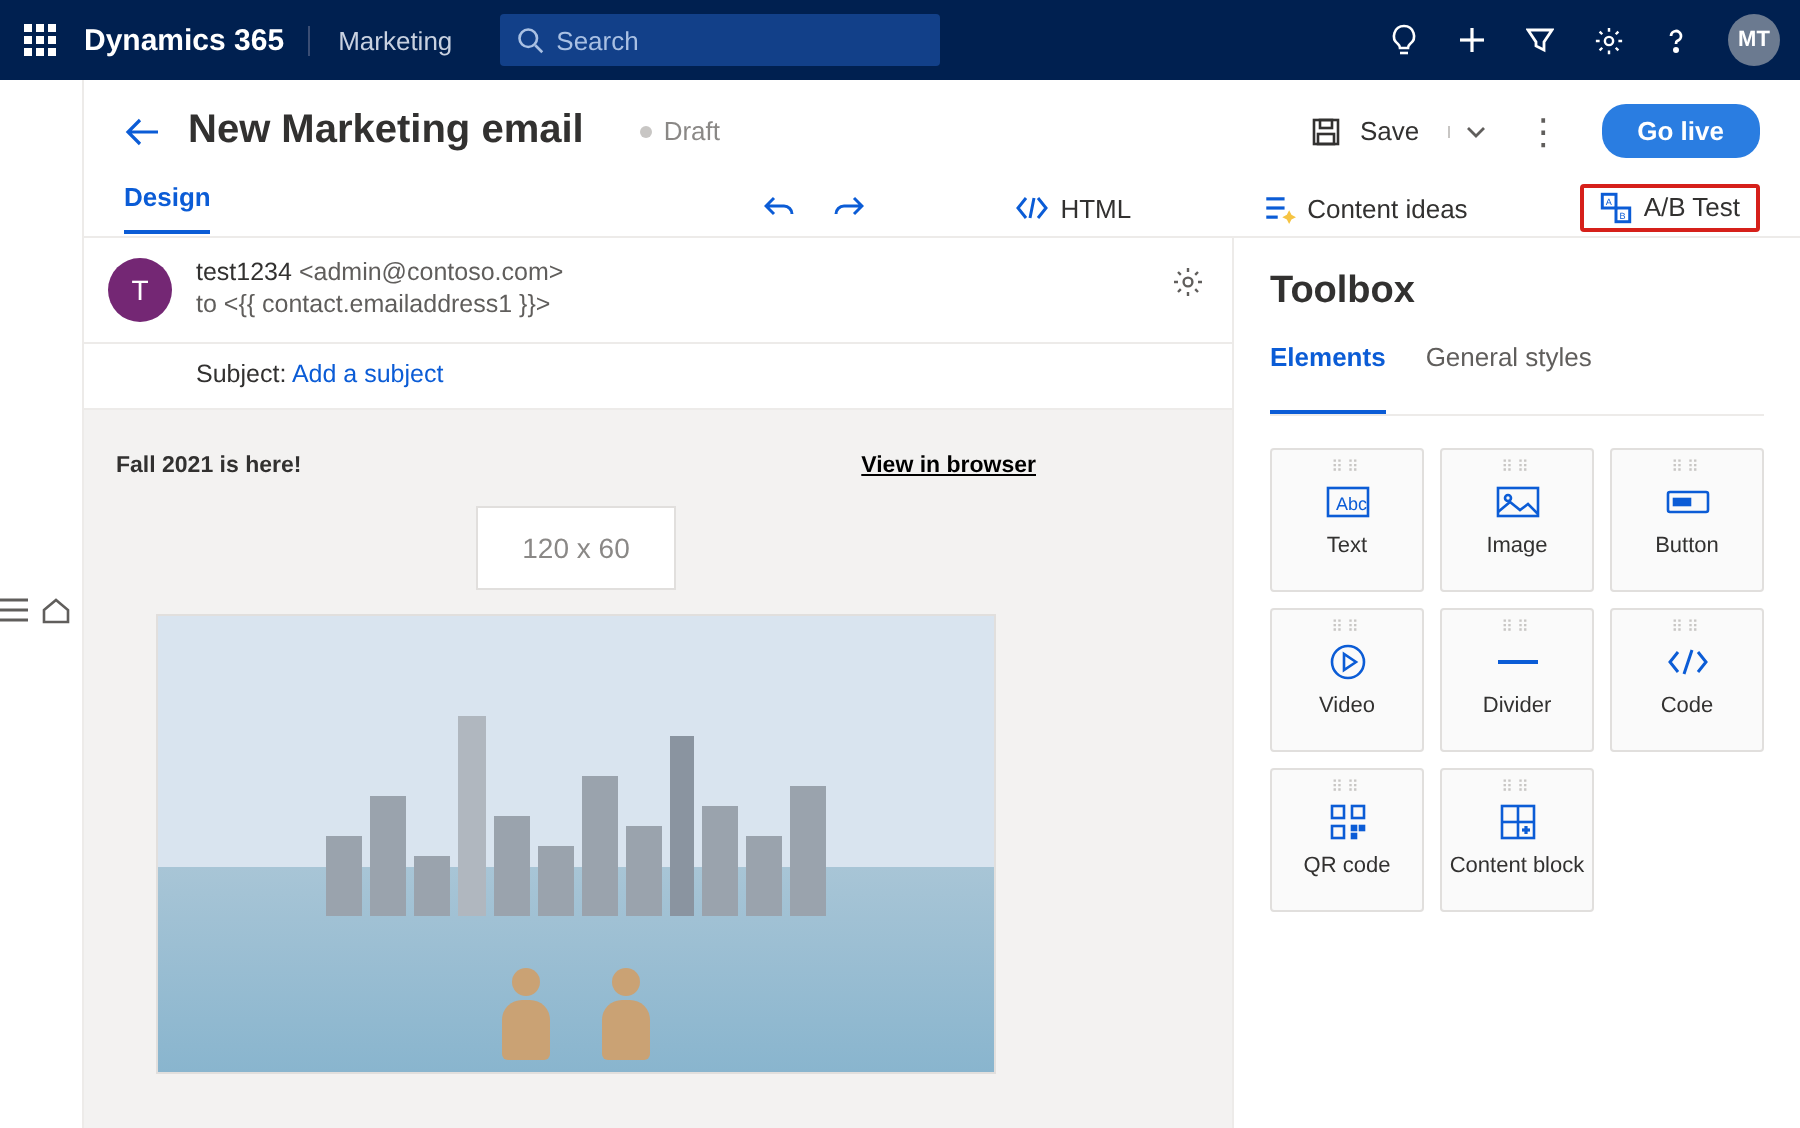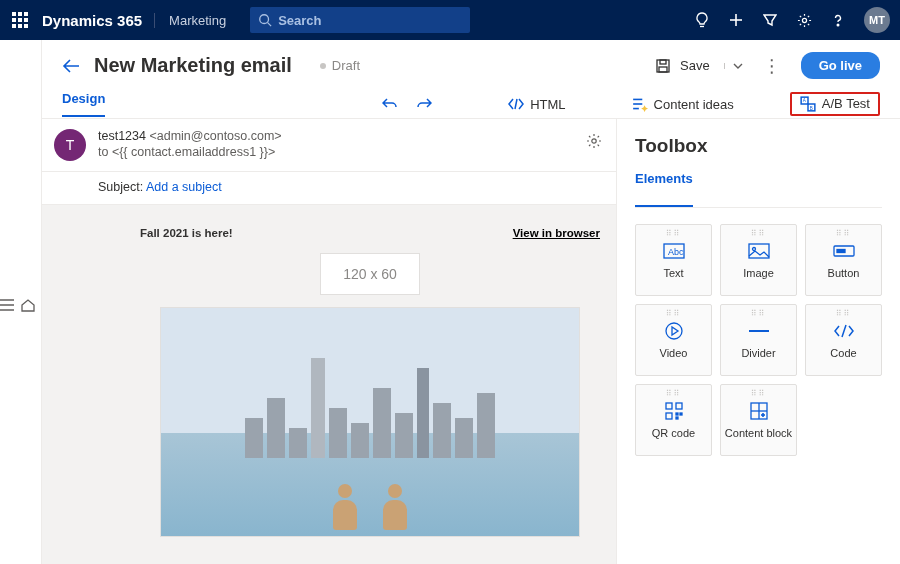--- a/index.html
+++ b/index.html
@@ -36,21 +36,20 @@
     flex: 0 0 220px;
     margin-left: 10px;
     background:#124089;
     height:26px;
     border-radius:2px;
     display:flex; align-items:center;
     padding:0 8px;
     color:#a9c0e3;
     gap:6px;
     font-size:13px;
-    font-weight:bold;
   }
   .topbar .spacer { flex:1; }
   .topicons { display:flex; align-items:center; gap:18px; }
   .topicons .ico { width:16px; height:16px; color:#fff; display:flex; align-items:center; justify-content:center;}
   .avatar {
     width:26px;height:26px;border-radius:50%;
     background:#6b7a90; color:#fff; font-size:11px;
     display:flex;align-items:center;justify-content:center;
     font-weight:600;
   }
@@ -141,21 +140,21 @@
   .envlines .muted{color:#605e5c;}
   .gear{position:absolute;right:14px;top:14px;color:#605e5c;}
   .subjectrow{
     background:#fff;border-bottom:1px solid #edebe9;
     padding:8px 16px 10px 56px;font-size:12.5px;
   }
   .subjectrow a{color:#0b5cd6;text-decoration:none;}
 
   .emailcanvas{
     flex:1;background:#f3f2f1;
-    display:flex;justify-content:flex-end;
+    display:flex;justify-content:flex-start;
     padding:22px 16px 0 16px;
     overflow:hidden;
   }
   .emailbody{width:460px;}
   .premail{display:flex;justify-content:space-between;font-size:11.5px;font-weight:700;color:#323130;margin-bottom:14px;}
   .premail a{color:#000;text-decoration:underline;}
   .logoslot{
     width:100px;height:42px;border:1px solid #e1dfdd;background:#fff;
     display:flex;align-items:center;justify-content:center;color:#8a8886;
     margin:0 auto 12px auto;font-size:14px;
@@ -501,20 +500,21 @@
                 </div>
             </div>
           </div>
         </div>
       </div>
 
       <div class="panel">
         <h2>Toolbox</h2>
         <div class="ptabs">
           <div class="ptab active">Elements</div>
+          <div class="ptab">General styles</div>
         </div>
         <div class="tiles">
           <div class="tile">
               <div class="grip">⠿⠿</div>
             <div class="tic">
                 <svg width="22" height="16" fill="none" stroke="#0b5cd6" stroke-width="1.3">
                   <rect x="1" y="1" width="20" height="14"></rect>
                   <text x="5" y="12" font-size="9" fill="#0b5cd6" stroke="none">Abc</text>
                 </svg>
               </div>

